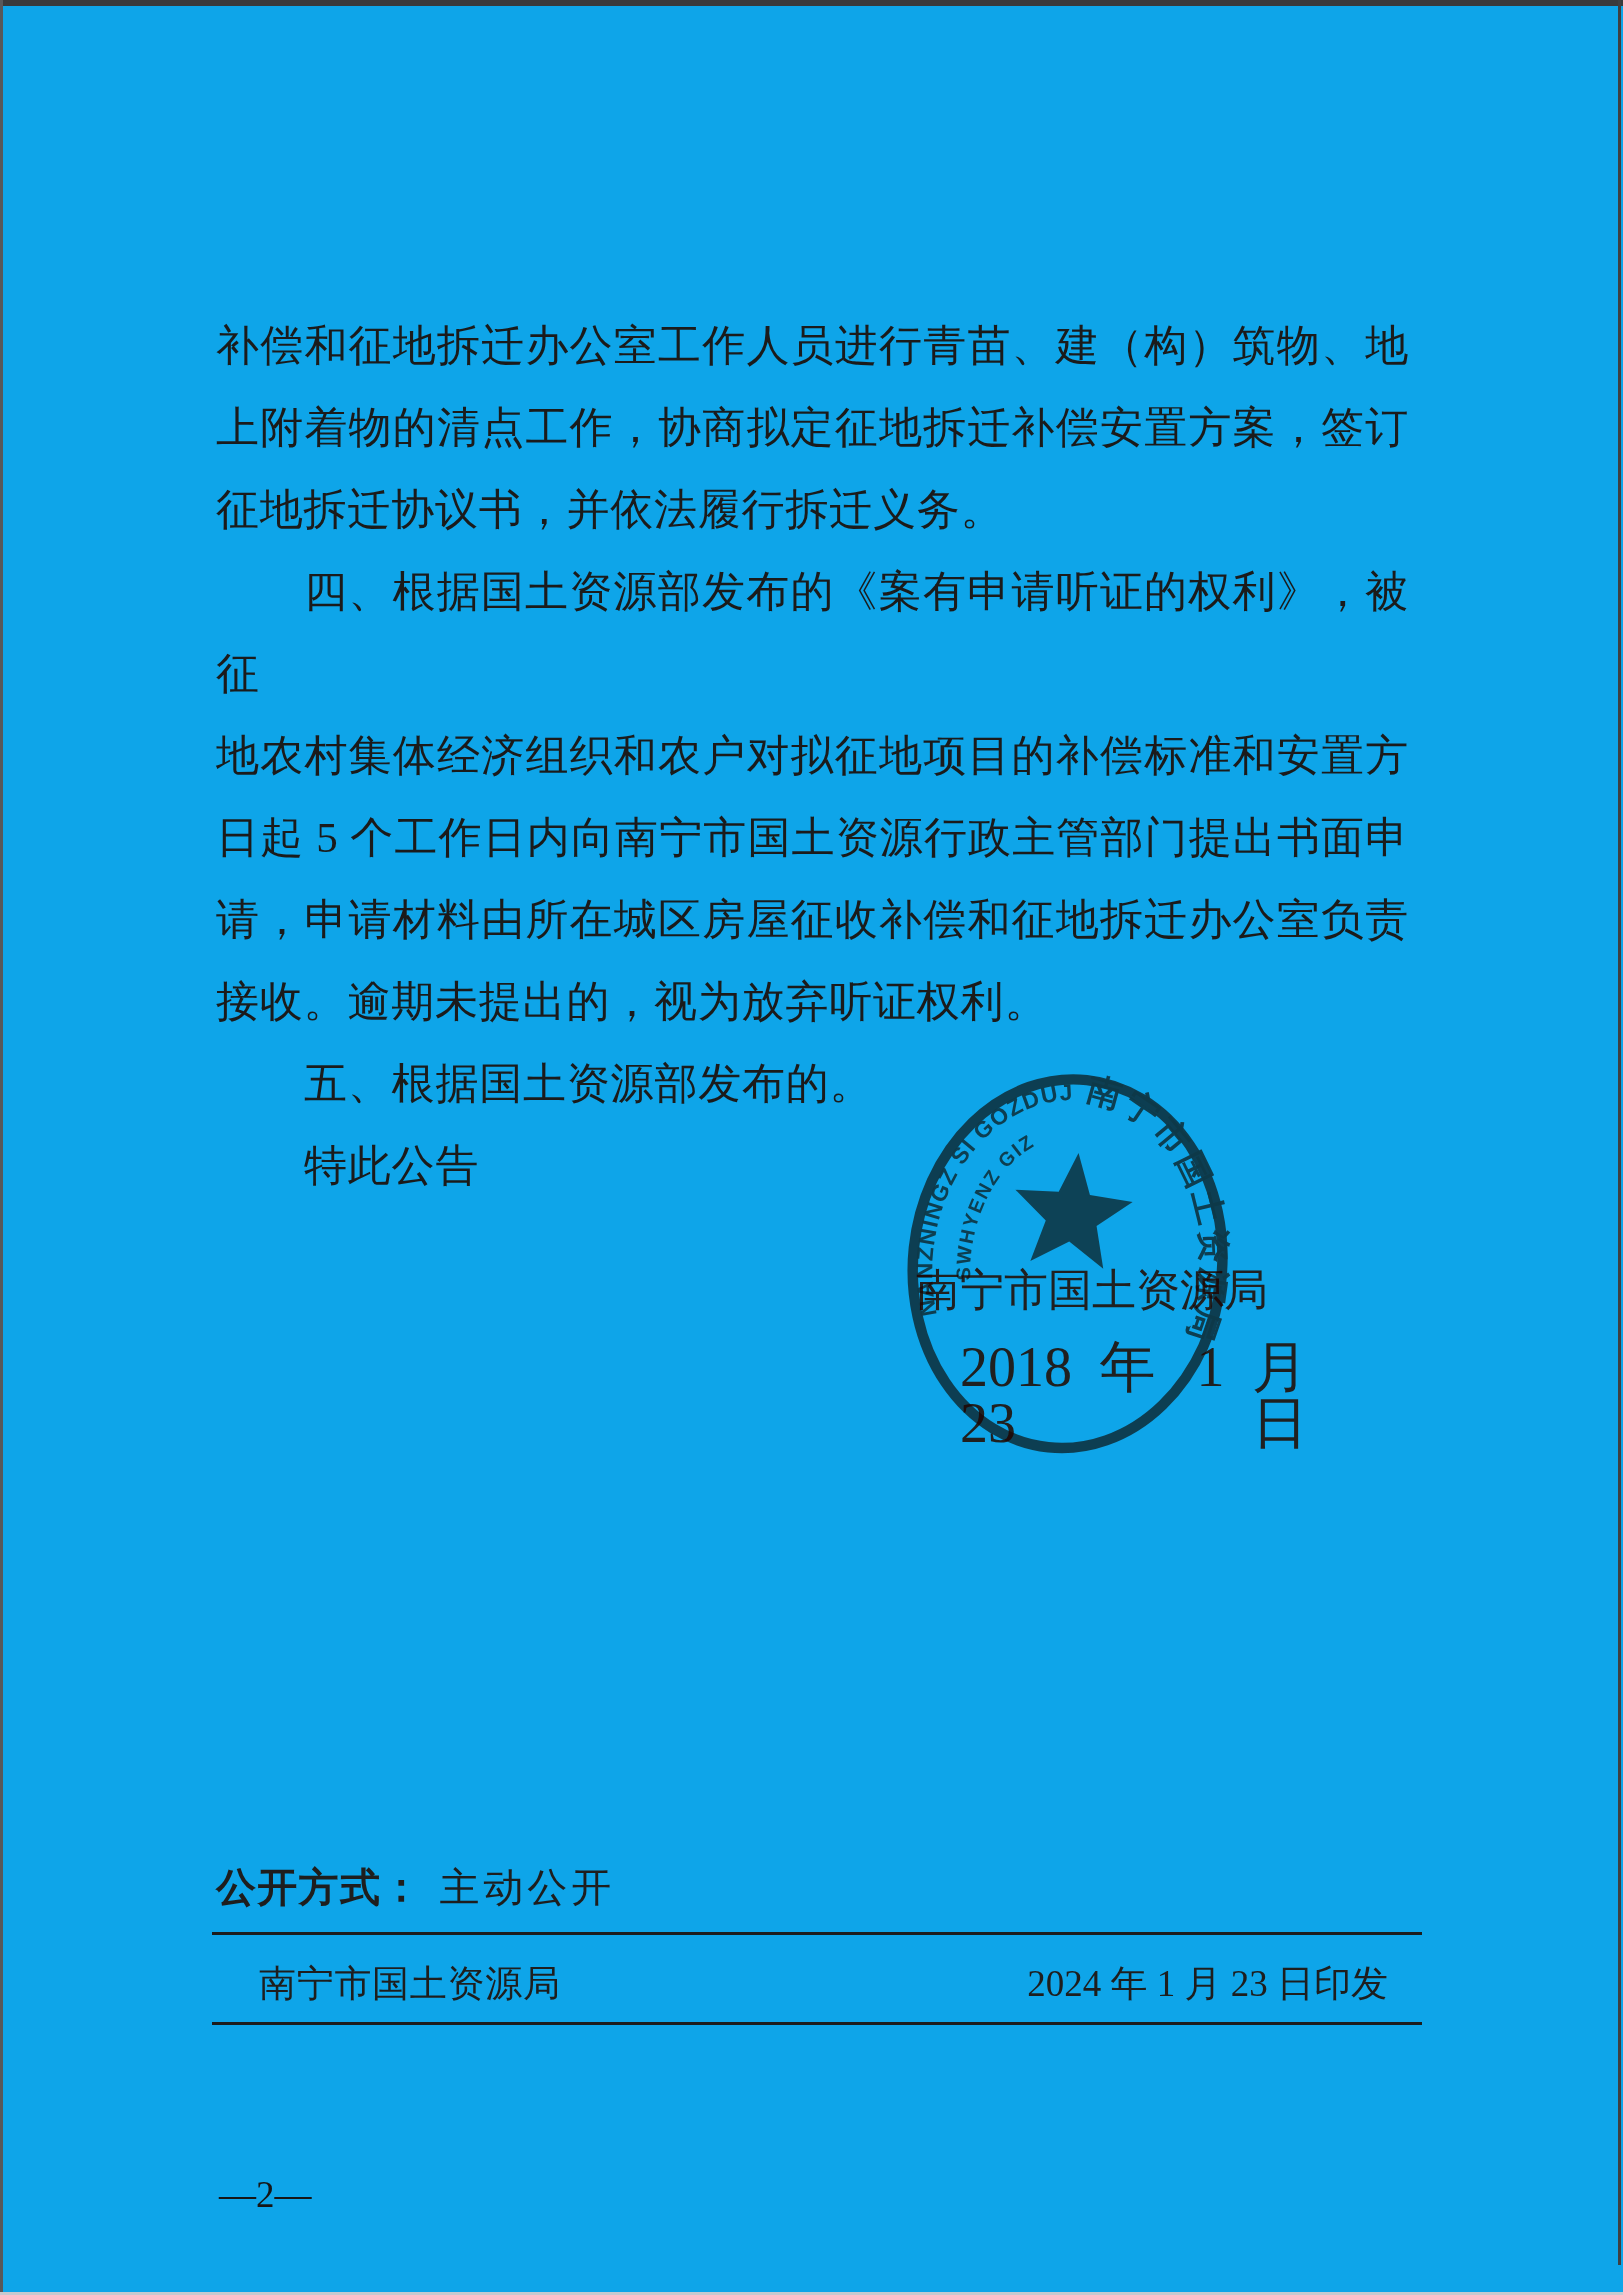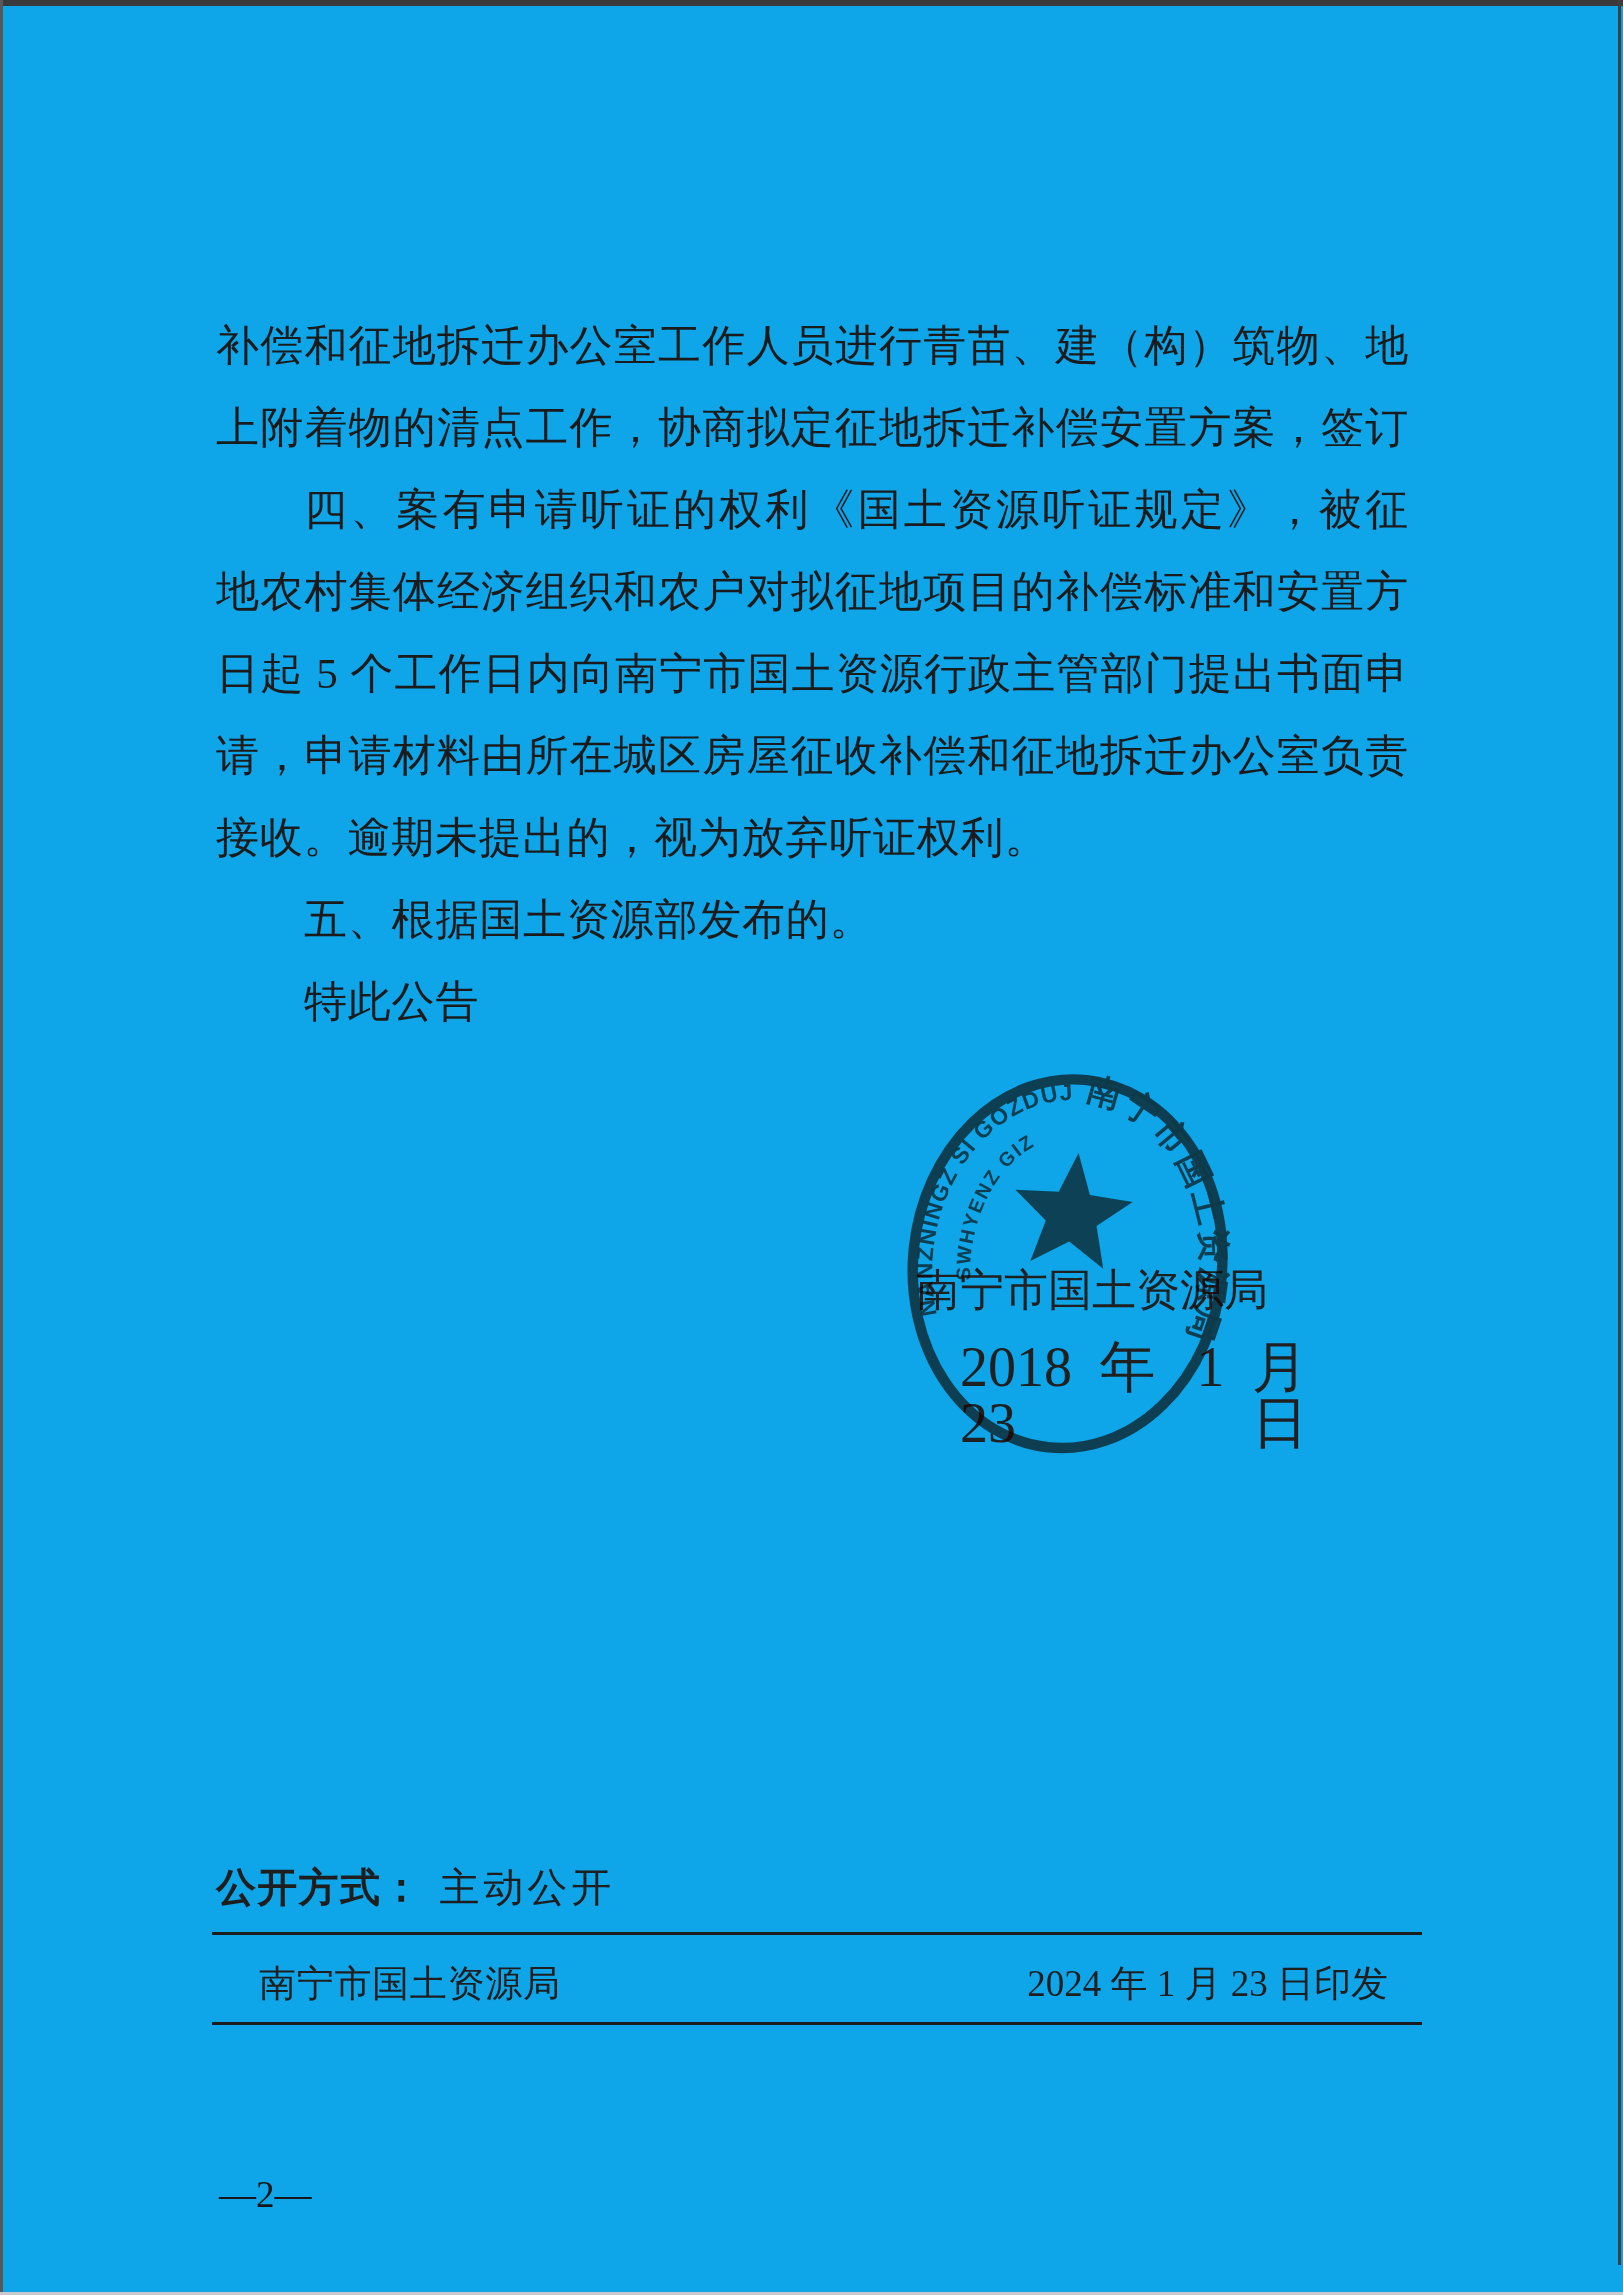--- a/index.html
+++ b/index.html
@@ -77,21 +77,22 @@
 <div class="page">
 
   <div class="edge-top"></div>
   <div class="edge-left"></div>
   <div class="edge-right"></div>
   <div class="edge-bottom"></div>
 
   <div class="doc-body">
     <div class="doc-line full">补偿和征地拆迁办公室工作人员进行青苗、建（构）筑物、地</div>
     <div class="doc-line full">上附着物的清点工作，协商拟定征地拆迁补偿安置方案，签订</div>
-    <div class="doc-line full ind">四、案有申请听证的权利《国土资源听证规定》，被征</div>
+    <div class="doc-line">征地拆迁协议书，并依法履行拆迁义务。</div>
+    <div class="doc-line full ind">四、根据国土资源部发布的《案有申请听证的权利》，被征</div>
     <div class="doc-line full">地农村集体经济组织和农户对拟征地项目的补偿标准和安置方</div>
     <div class="doc-line full">日起 5 个工作日内向南宁市国土资源行政主管部门提出书面申</div>
     <div class="doc-line full">请，申请材料由所在城区房屋征收补偿和征地拆迁办公室负责</div>
     <div class="doc-line">接收。逾期未提出的，视为放弃听证权利。</div>
     <div class="doc-line ind">五、根据国土资源部发布的。</div>
     <div class="doc-line ind">特此公告</div>
   </div>
 
   <div class="sig-agency">南宁市国土资源局</div>
   <div class="sig-date">2018 年 1 月 23 日</div>

